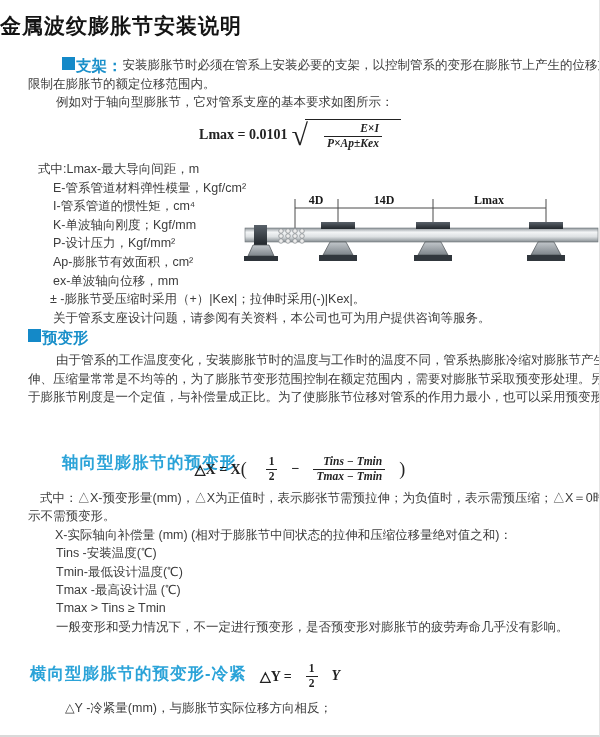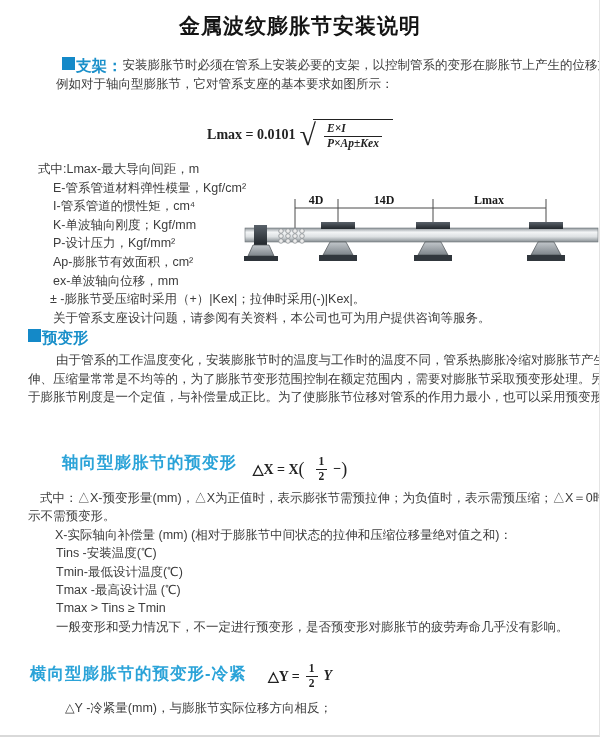--- a/index.html
+++ b/index.html
@@ -2,21 +2,21 @@
 <html><head>
 <meta charset="utf-8">
 <style>
   * { margin:0; padding:0; box-sizing:border-box; }
   html,body { width:600px; }
   body { background:#ffffff; font-family:"Liberation Sans", sans-serif; color:#3c3c3c; }
   #page { position:relative; width:600px; height:737px; background:#fff; overflow:hidden;
           border-right:1px solid #e4e4e4; border-bottom:2px solid #d9d9d9; }
 
   .abs { position:absolute; }
-  .doc-title { top:12px; left:0; width:600px; text-align:center;
+  .doc-title { top:12px; left:0; width:600px; 
                font-size:21px; font-weight:bold; color:#141414; letter-spacing:1px; }
 
   .line { line-height:18px; font-size:12.5px; white-space:nowrap; }
 
   .sq { display:inline-block; width:13px; height:13px; background:#1489c8;
         vertical-align:-1px; margin-right:1px; }
   .sec-head { color:#1b90ca; font-size:15.5px; font-weight:bold; vertical-align:-2px; }
 
   .para1 { top:56px; left:28px; width:560px; }
   .pl34 { padding-left:34px; }
@@ -41,22 +41,22 @@
   .axnotes .line { line-height:18.4px; }
 
   .lastnote { top:699px; left:28px; }
 
   
   .formula-row { left:0; width:600px; display:flex; justify-content:center; align-items:center;
                  font-family:"Liberation Serif", serif; font-weight:bold; font-size:14px; color:#222; }
   .f1 { top:118px; height:34px; }
   .f2 { top:450px; height:38px; }
   .f3 { top:660px; height:32px; }
-  .frac { display:inline-flex; flex-direction:column; text-align:left;
-          font-size:11.5px; line-height:1.2; vertical-align:middle; margin:0 6px; }
+  .frac { display:inline-flex; flex-direction:column; text-align:right;
+          font-size:11.5px; line-height:1.2; vertical-align:middle; margin:0 14px; }
   .frac .fnum { border-bottom:1px solid #222; padding:0 3px; }
   .frac .fden { padding:0 3px; }
   .it { font-style:italic; }
   .radical { font-size:30px; font-weight:normal; line-height:26px; margin:0 -3px 0 4px; color:#222; }
   .radicand { border-top:1.5px solid #222; padding:2px 5px 0 5px; display:inline-block; }
   .paren { font-size:18px; font-weight:normal; vertical-align:-2px; }
   .gap { display:inline-block; width:5px; }
 
   
   .diagram { top:192px; left:243px; width:357px; height:100px; }
@@ -66,20 +66,21 @@
 <body>
 
 <div id="page">
 
   <div class="abs doc-title">金属波纹膨胀节安装说明</div>
 
   <div class="abs para1">
     <div class="line pl34">
       <span class="sq"></span><span class="sec-head">支架：</span><span>安装膨胀节时必须在管系上安装必要的支架，以控制管系的变形在膨胀节上产生的位移方向并</span>
     </div>
+    <div class="line">限制在膨胀节的额定位移范围内。</div>
     <div class="line pl28">例如对于轴向型膨胀节，它对管系支座的基本要求如图所示：</div>
   </div>
 
   <div class="abs formula-row f1">
     <span>Lmax = 0.0101</span>
     <span class="radical">√</span>
       <span class="radicand"><span class="frac">
           <span class="fnum it">E×I</span>
           <span class="fden it">P×Ap±Kex</span>
         </span></span>
@@ -180,20 +181,24 @@
 
   <div class="abs formula-row f2">
     <span>△X = X</span>
       <span class="paren">(</span>
       <span class="gap"></span>
     <span class="frac">
         <span class="fnum">1</span>
         <span class="fden">2</span>
       </span>
     <span>−</span>
+    <span class="frac">
+        <span class="fnum it">Tins − Tmin</span>
+        <span class="fden it">Tmax − Tmin</span>
+      </span>
     <span class="paren">)</span>
   </div>
 
   <div class="abs axnotes">
     <div class="line pl12">式中：△X-预变形量(mm)，△X为正值时，表示膨张节需预拉伸；为负值时，表示需预压缩；△X＝0时表</div>
     <div class="line">示不需预变形。</div>
     <div class="line pl27">X-实际轴向补偿量 (mm) (相对于膨胀节中间状态的拉伸和压缩位移量绝对值之和)：</div>
     <div class="line pl28">Tins -安装温度(℃)</div>
     <div class="line pl28">Tmin-最低设计温度(℃)</div>
     <div class="line pl28">Tmax -最高设计温 (℃)</div>

